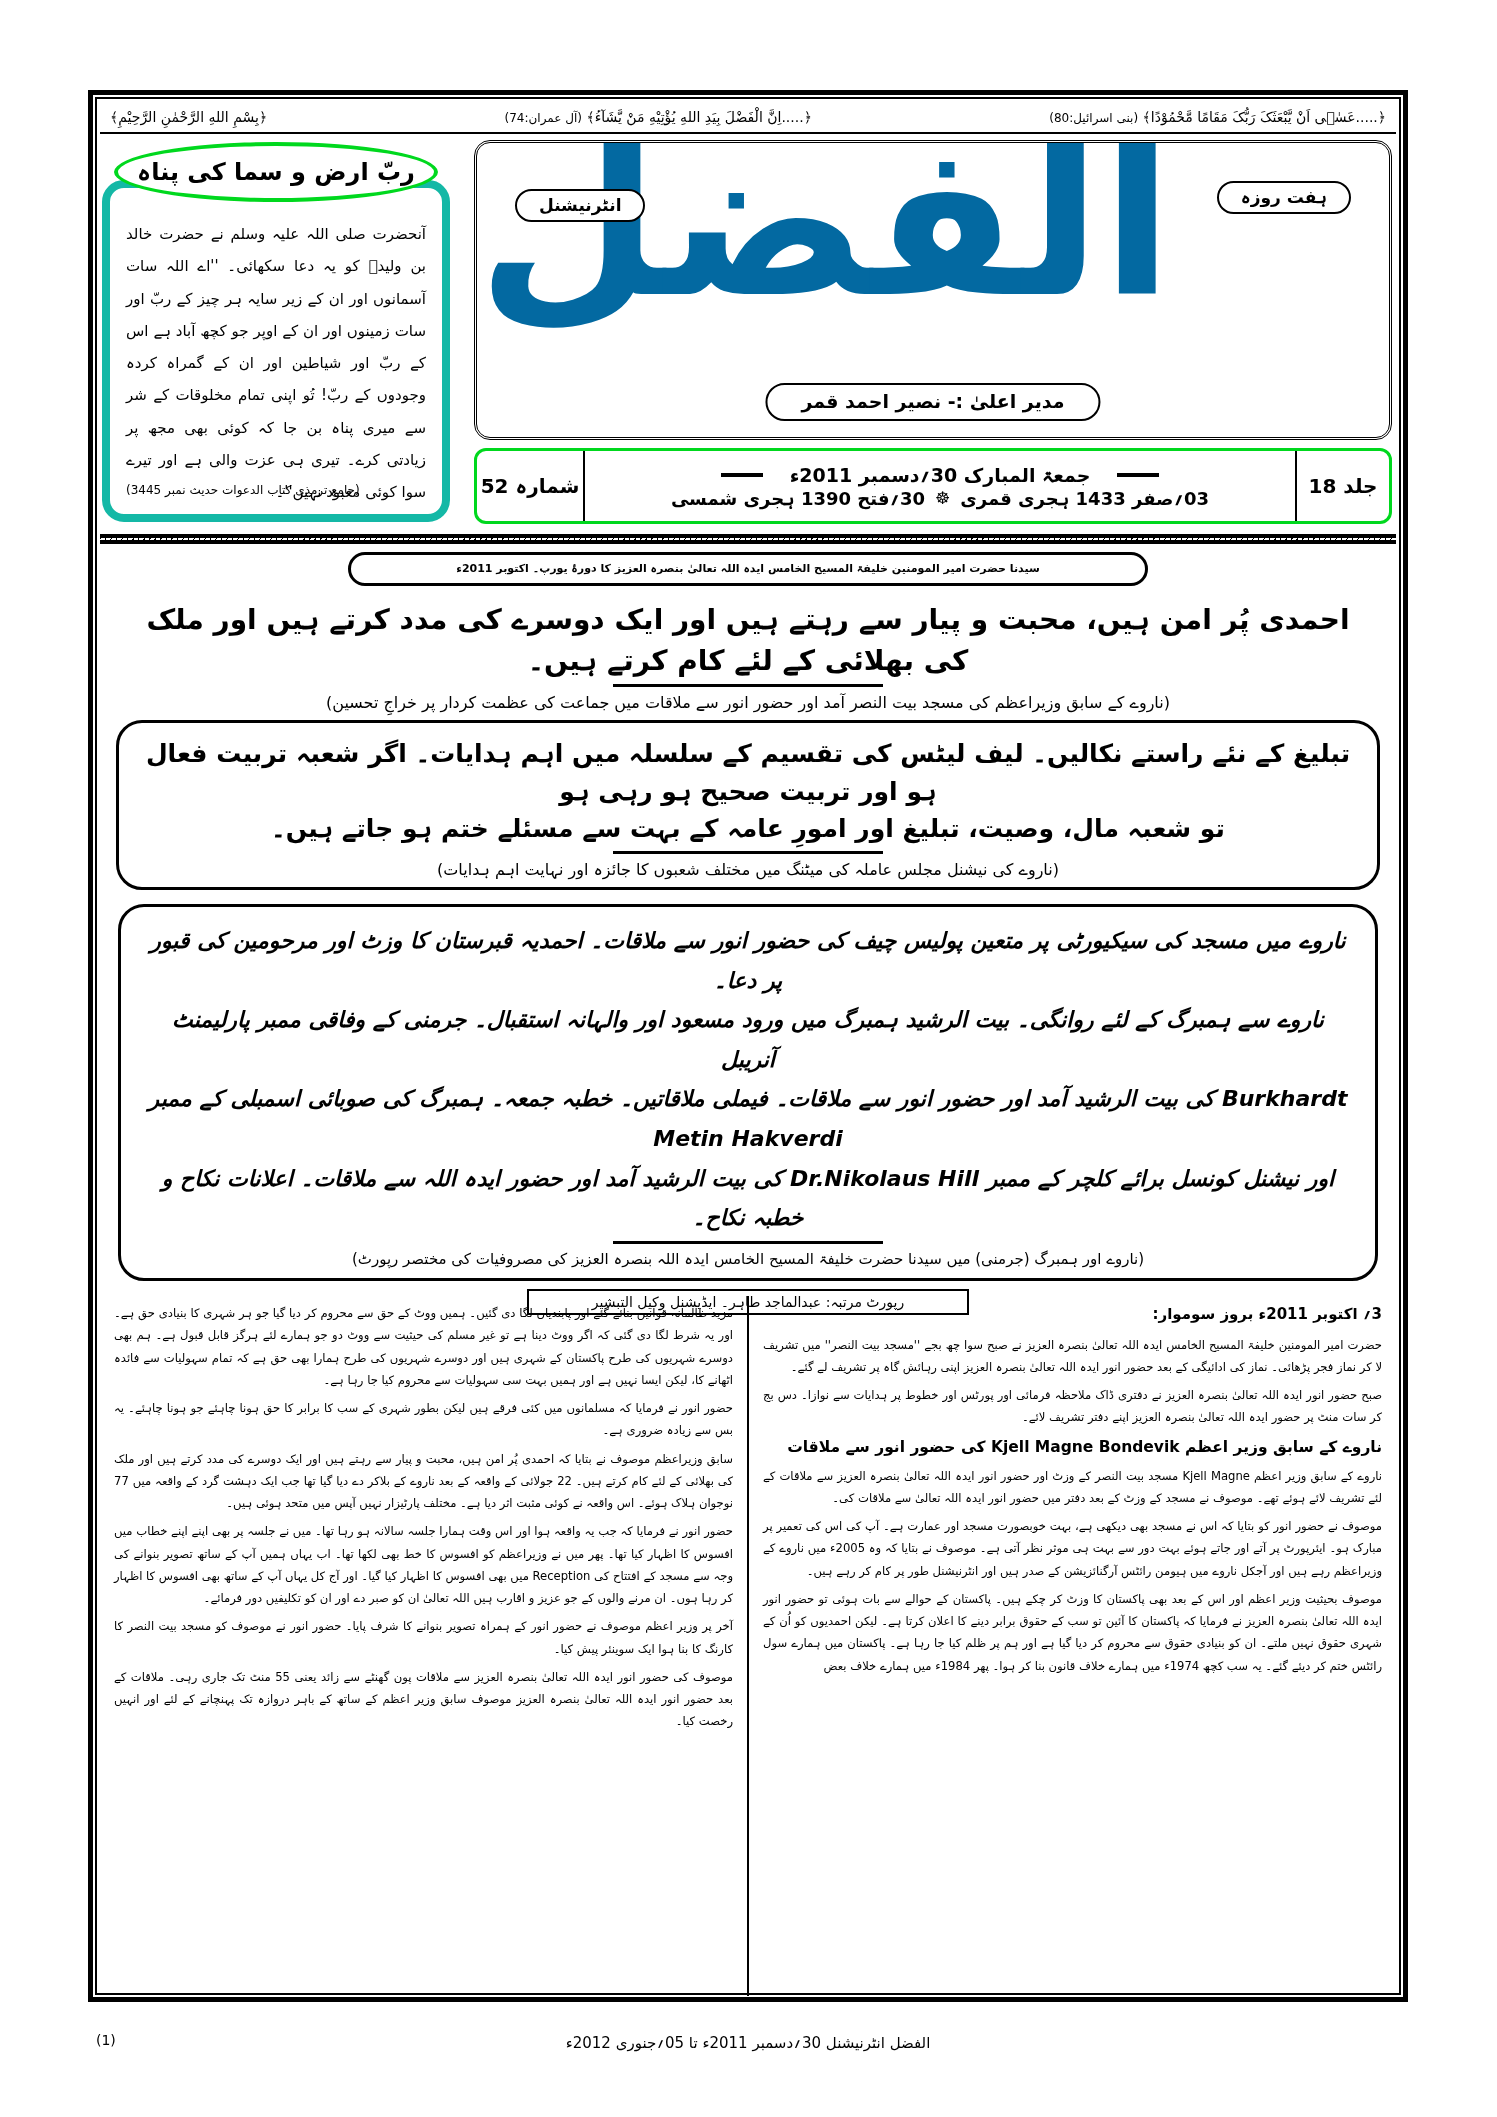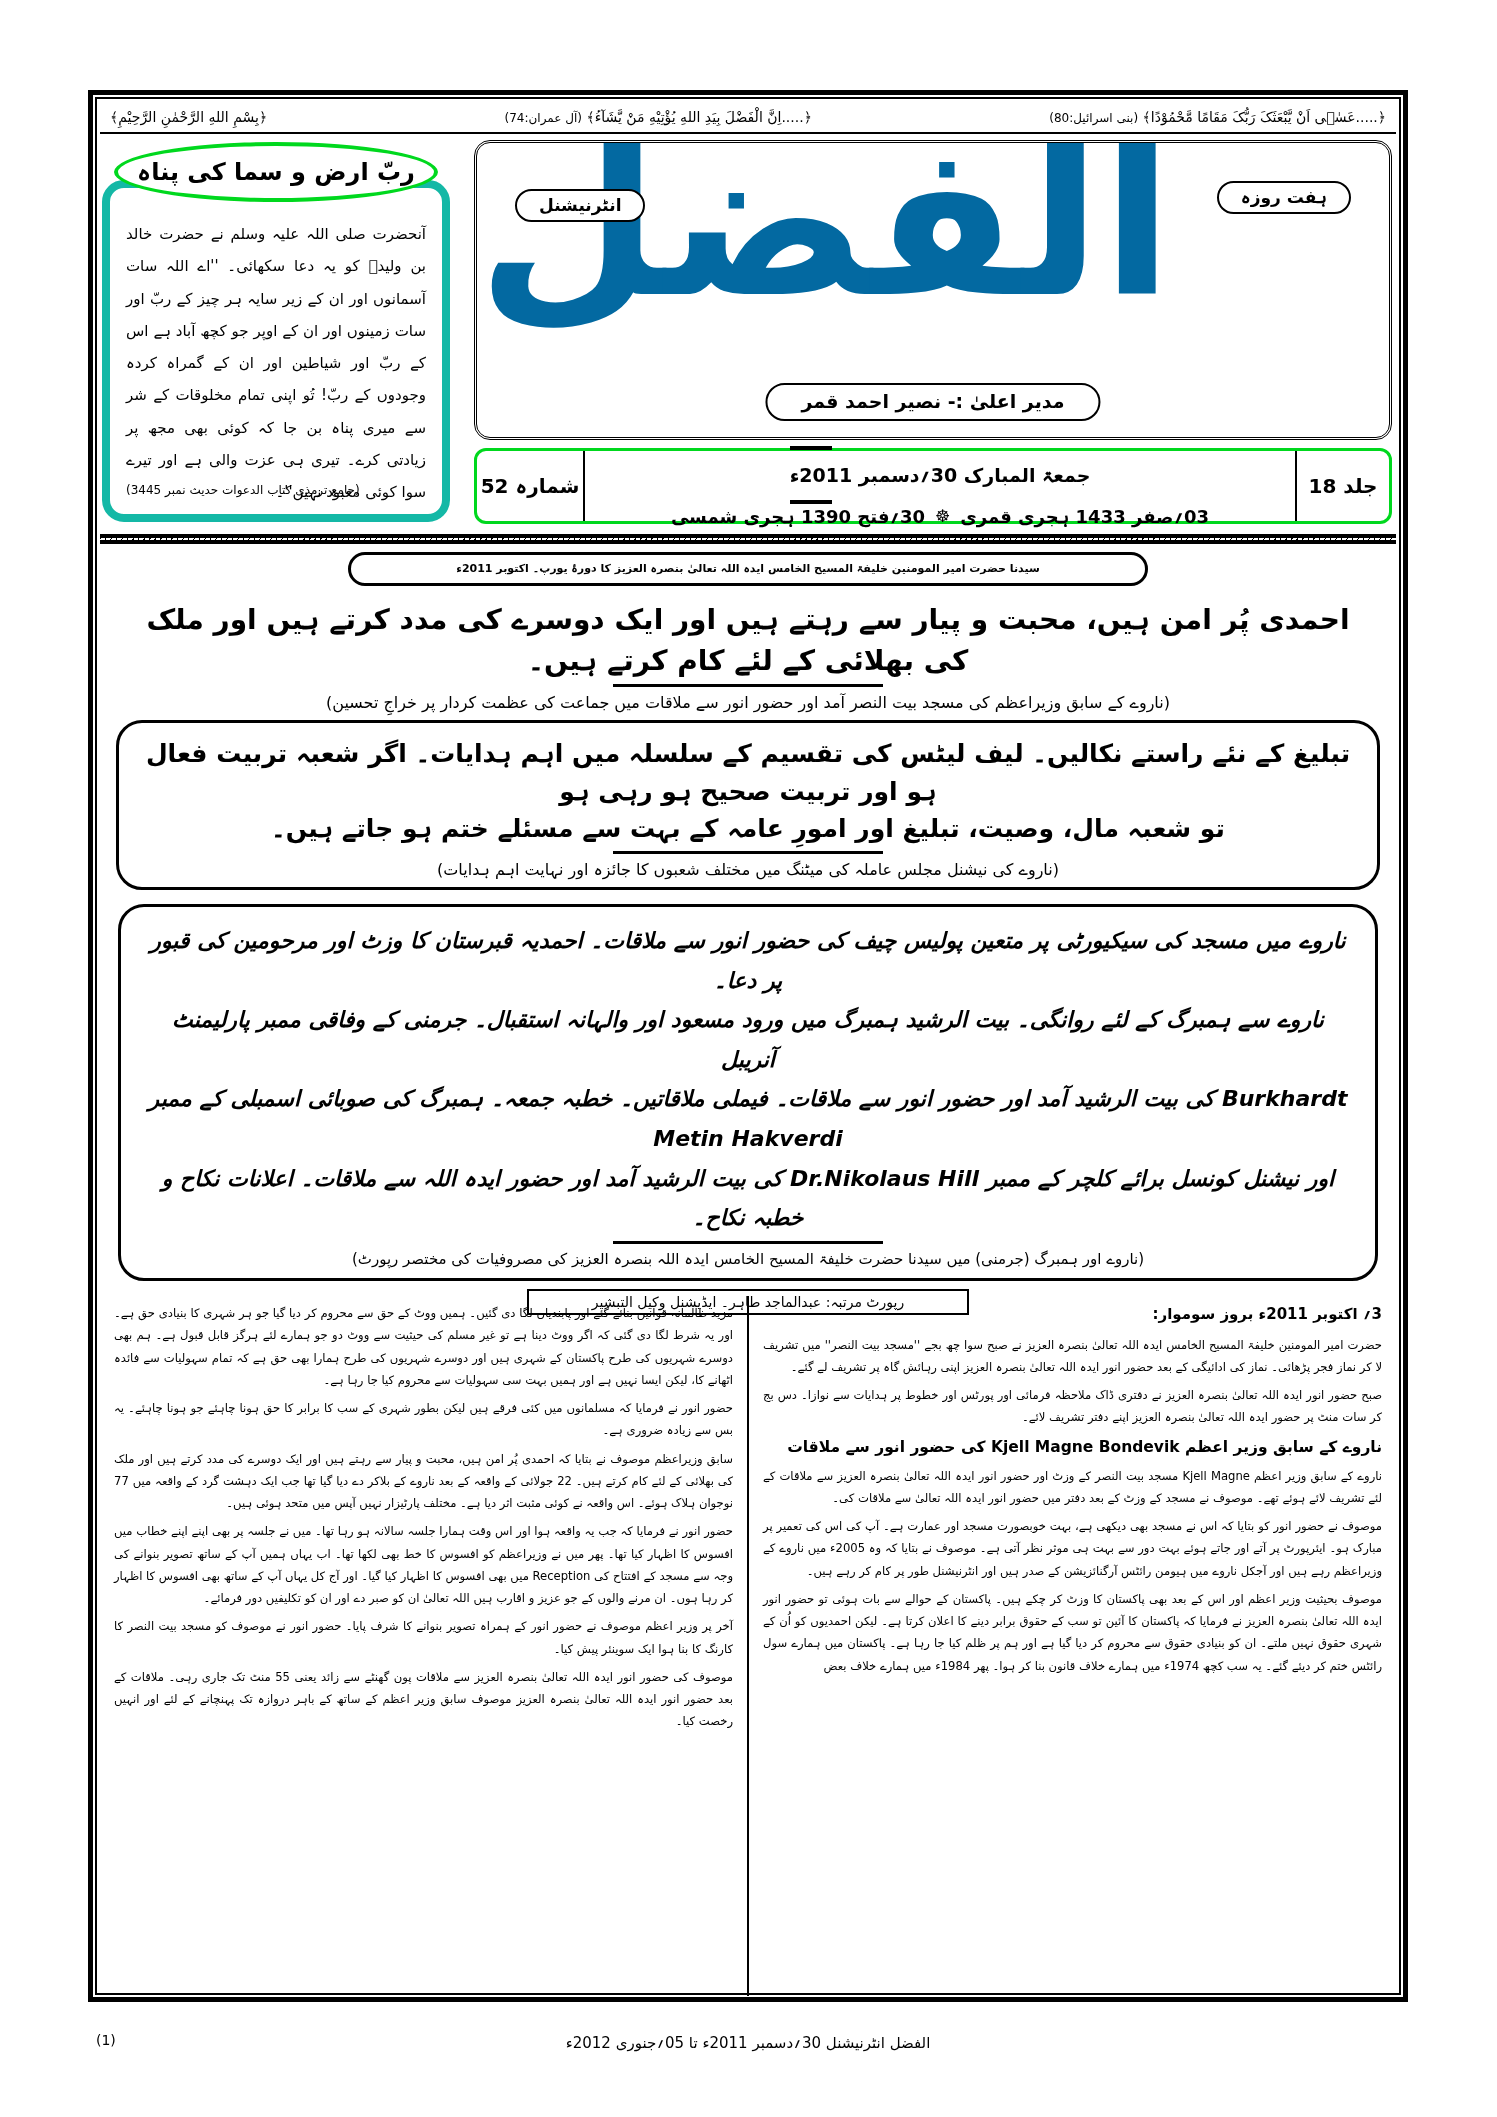--- a/index.html
+++ b/index.html
@@ -152,21 +152,21 @@
     align-items: center;
     justify-content: center;
     font-size: 20px;
     font-weight: bold;
     direction: rtl;
     white-space: nowrap;
   }
   .datebar .vol { width: 92px; border-left: 2px solid #000; }
   .datebar .mid { flex: 1; flex-direction: column; gap: 2px; padding: 0 8px; }
   .datebar .iss { width: 106px; border-right: 2px solid #000; }
-  .datebar .mid .line1 { font-size: 19px; display:flex; align-items:flex-end; gap:14px;flex-direction:column;}
+  .datebar .mid .line1 { font-size: 19px; display:flex; align-items:center; gap:27px;}
   .datebar .mid .line2 { font-size: 18px; display:flex; align-items:center; gap:10px;}
   .rule-seg {
     display: inline-block;
     width: 42px;
     height: 4px;
     background: #000;
   }
   .flower { font-size: 17px; }
 
   

